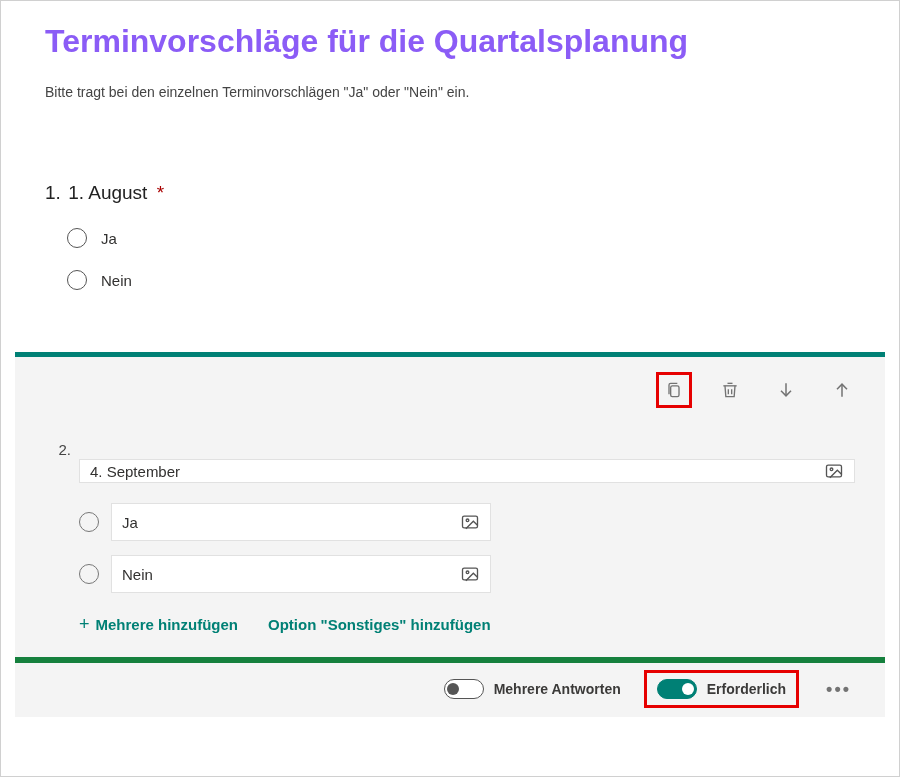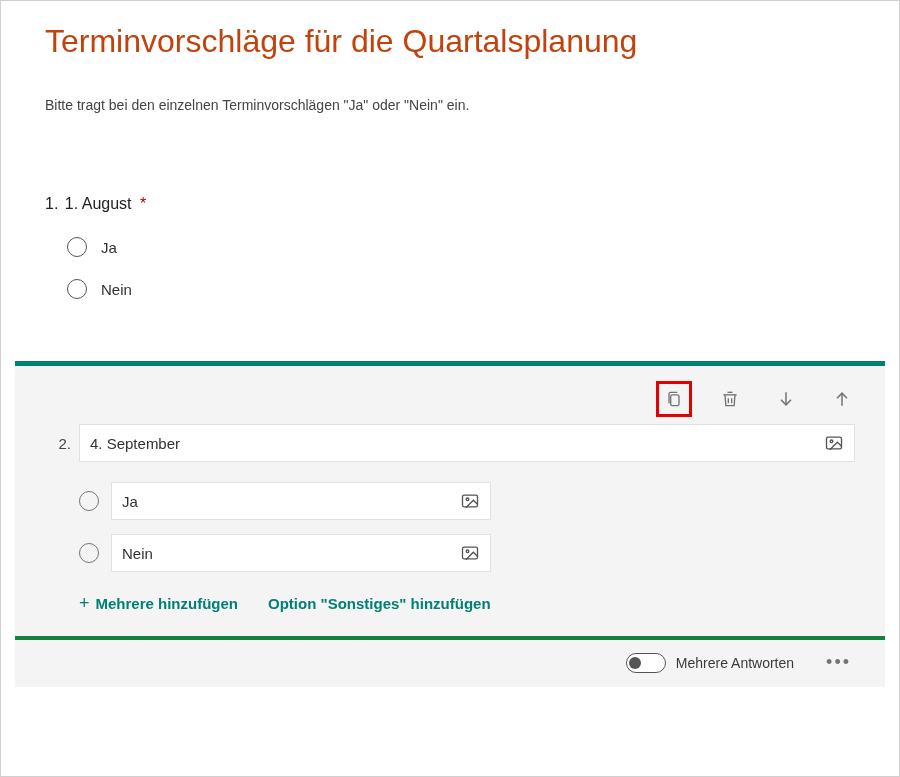--- a/index.html
+++ b/index.html
@@ -10,34 +10,34 @@
       width: 900px;
       height: 777px;
       border: 1px solid #d0d0d0;
       overflow: hidden;
     }
     .page {
       padding: 22px 44px 0 44px;
     }
     .form-title {
       font-size: 32px;
-      font-weight: 400;
-      color: #c2410c;
-      margin-bottom: 37px;
+      font-weight: 700;
+      color: #8b5cf6;
+      margin-bottom: 24px;
     }
     .form-desc {
       font-size: 14px;
       color: #444;
       margin-bottom: 82px;
     }
     .q1 {
       padding-bottom: 40px;
     }
     .q1-title-row {
-      font-size: 16px;
+      font-size: 19px;
       color: #222;
       margin-bottom: 24px;
     }
     .q1-title-row .num { display: inline; }
     .q1-title-row .txt { display: inline; margin-left: 2px; }
     .req-star { color: #a80000; margin-left: 4px; }
     .q1-option {
       display: flex;
       align-items: center;
       gap: 14px;
@@ -86,26 +86,27 @@
     .q2-num {
       font-size: 15px;
       width: 26px;
       text-align: right;
       color: #444;
     }
     .q2-title-input {
       flex: 1;
       background: #ffffff;
       border: 1px solid #e1e1e1;
-      padding: 8px 10px;
+      padding: 1px 10px;
       font-size: 15px;
       display: flex;
       align-items: center;
       justify-content: space-between;
       cursor: text;
+      margin-top: 44px;
     }
     .img-icon {
       width: 20px; height: 20px;
       color: #545454;
       flex: none;
     }
     .q2-option {
       display: flex;
       align-items: center;
       gap: 12px;
@@ -142,29 +143,30 @@
       align-items: center;
       gap: 6px;
       cursor: pointer;
     }
     .plus {
       font-size: 18px;
       line-height: 1;
       font-weight: 400;
     }
     .q2-footer {
-      border-top: 4px solid #15803d;
+      border-top: 6px solid #15803d;
       margin: 0 -30px;
       padding: 12px 30px 14px 0;
       display: flex;
       align-items: center;
       justify-content: flex-end;
       gap: 28px;
       font-size: 14px;
       color: #3b3a39;
+      font-weight: bold;
     }
     .toggle-group {
       display: flex;
       align-items: center;
       gap: 10px;
     }
     .toggle {
       width: 40px; height: 20px;
       border-radius: 10px;
       position: relative;
@@ -311,18 +313,24 @@
       </div>
     </div>
 
     <div class="q2-footer">
       <div class="toggle-group">
         <div class="toggle off">
           <div class="knob"></div>
         </div>
         <span>Mehrere Antworten</span>
       </div>
+      <div class="toggle-group req-wrap highlight-red">
+        <div class="toggle on">
+          <div class="knob"></div>
+        </div>
+        <span>Erforderlich</span>
+      </div>
       <span class="more-dots">•••</span>
     </div>
 
   </div>
 
 </div>
 
 </body></html>

